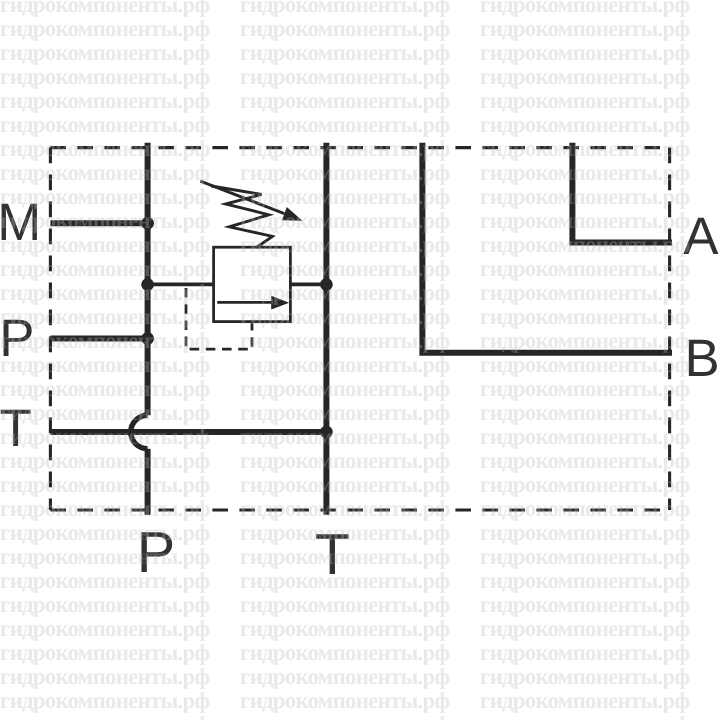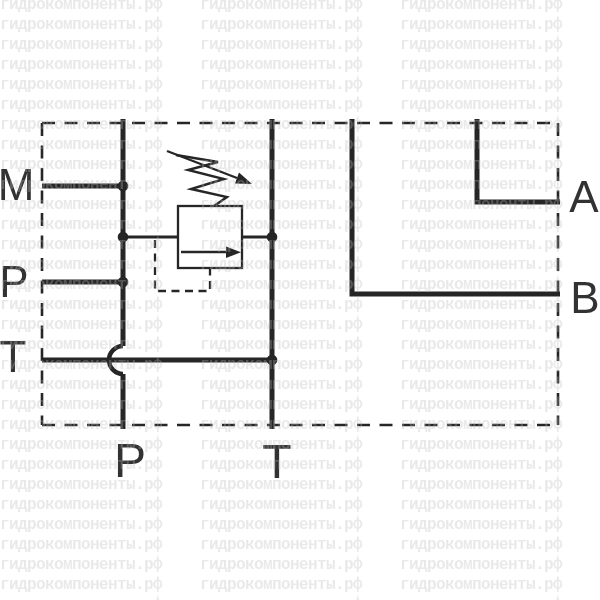--- a/index.html
+++ b/index.html
@@ -13,22 +13,22 @@
     fill:#323232;
   }
   .port-label.top{font-size:44px;}
   .port-label.bottom{font-size:48px;}
   #watermark{
     position:absolute;left:0;top:-5px;width:600px;height:620px;
     overflow:hidden;pointer-events:none;z-index:5;
   }
   .wm-row{
     height:20px;line-height:20px;white-space:nowrap;
-    font-family:Liberation Mono, monospace;
-    font-weight:bold;font-size:16px;letter-spacing:-0.6px;
+    font-family:Liberation Serif, serif;
+    font-weight:bold;font-size:19px;letter-spacing:-0.6px;
     color:rgba(186,186,186,0.32);
   }
   .wm-tile{display:inline-block;width:200px;overflow:hidden;vertical-align:top;}
 </style>
 </head>
 <body>
 
 <div id="screen">
 
   <svg id="schematic" width="600" height="600" viewBox="0 0 600 600">

